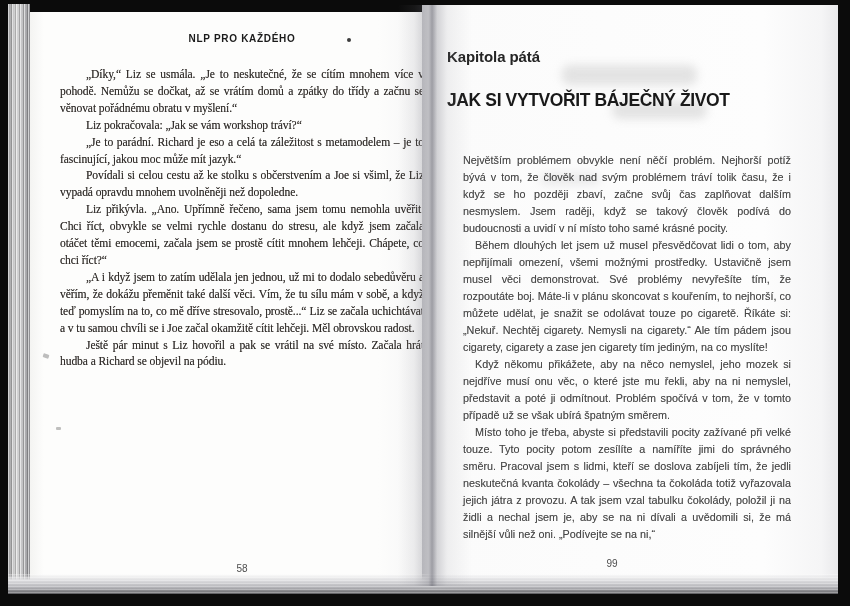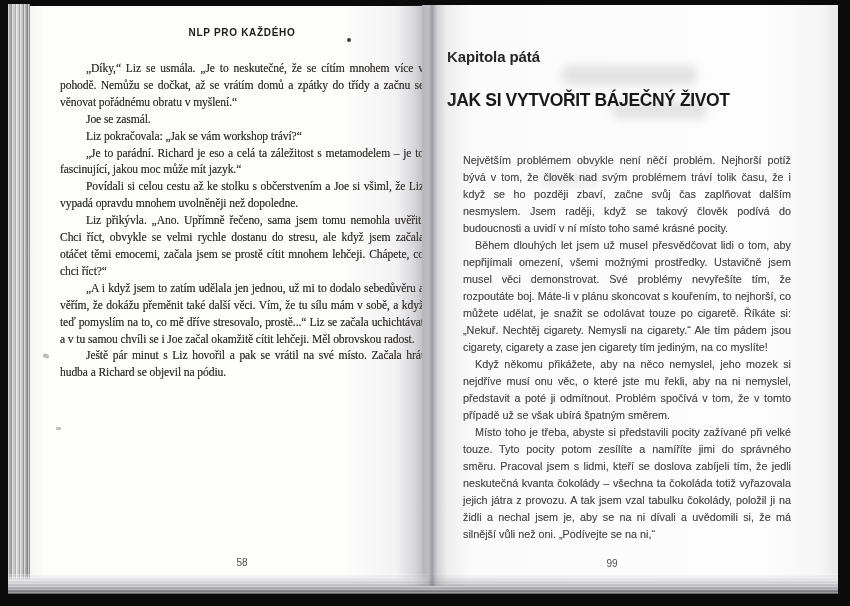--- a/index.html
+++ b/index.html
@@ -6,22 +6,23 @@
   body {
     width:850px; height:606px; overflow:hidden; position:relative;
     background:#0b0b0b;
     font-family:"Liberation Sans", sans-serif;
   }
   .scan { position:absolute; inset:0; }
 
   
   .page { position:absolute; z-index:1; }
   .page-left {
-    left:30px; top:6px; width:392px; height:579px;
+    left:30px; top:12px; width:392px; height:579px;
     background:linear-gradient(90deg,#f4f4f2 0,#fdfdfc 14px,#fdfdfc 80%,#f3f3f4 93%,#dadadd 100%);
+    padding-left:43px;
   }
   .page-right {
     left:422px; top:5px; width:416px; height:581px;
     background:linear-gradient(90deg,#c9c9cd 0,#ededee 8px,#fbfbfb 26px,#fdfdfd 82%,#f5f5f6 96%,#e9e9eb 100%);
   }
   .edge-left {
     position:absolute; left:8px; top:4px; width:22px; height:582px; z-index:2;
     background:
       repeating-linear-gradient(90deg, rgba(255,255,255,.55) 0 1px, rgba(0,0,0,0) 1px 3px, rgba(0,0,0,.20) 3px 4px),
       linear-gradient(90deg,#9c9c9e 0,#d8d8d8 35%,#c4c4c6 65%,#8e8e92 100%);
@@ -98,21 +99,20 @@
 <body>
 
 <div class="scan">
 
   <div class="edge-left"></div>
 
   <div class="page page-left">
     <div class="lp-header">NLP PRO KAŽDÉHO</div>
     <div class="lp-body">
         <p class="para indent">„Díky,“ Liz se usmála. „Je to neskutečné, že se cítím mnohem více v pohodě. Nemůžu se dočkat, až se vrátím domů a zpátky do třídy a začnu se věnovat pořádnému obratu v myšlení.“</p>
-        <p class="para indent">Joe se zasmál.</p>
         <p class="para indent">Liz pokračovala: „Jak se vám workshop tráví?“</p>
         <p class="para indent">„Je to parádní. Richard je eso a celá ta záležitost s metamodelem – je to fascinující, jakou moc může mít jazyk.“</p>
         <p class="para indent">Povídali si celou cestu až ke stolku s občerstvením a Joe si všiml, že Liz vypadá opravdu mnohem uvolněněji než dopoledne.</p>
         <p class="para indent">Liz přikývla. „Ano. Upřímně řečeno, sama jsem tomu nemohla uvěřit. Chci říct, obvykle se velmi rychle dostanu do stresu, ale když jsem začala otáčet těmi emocemi, začala jsem se prostě cítit mnohem lehčeji. Chápete, co chci říct?“</p>
         <p class="para indent">„A i když jsem to zatím udělala jen jednou, už mi to dodalo sebedůvěru a věřím, že dokážu přeměnit také další věci. Vím, že tu sílu mám v sobě, a když teď pomyslím na to, co mě dříve stresovalo, prostě...“ Liz se začala uchichtávat a v tu samou chvíli se i Joe začal okamžitě cítit lehčeji. Měl obrovskou radost.</p>
         <p class="para indent">Ještě pár minut s Liz hovořil a pak se vrátil na své místo. Začala hrát hudba a Richard se objevil na pódiu.</p>
       </div>
     <div class="lp-number">58</div>
   </div>
 

